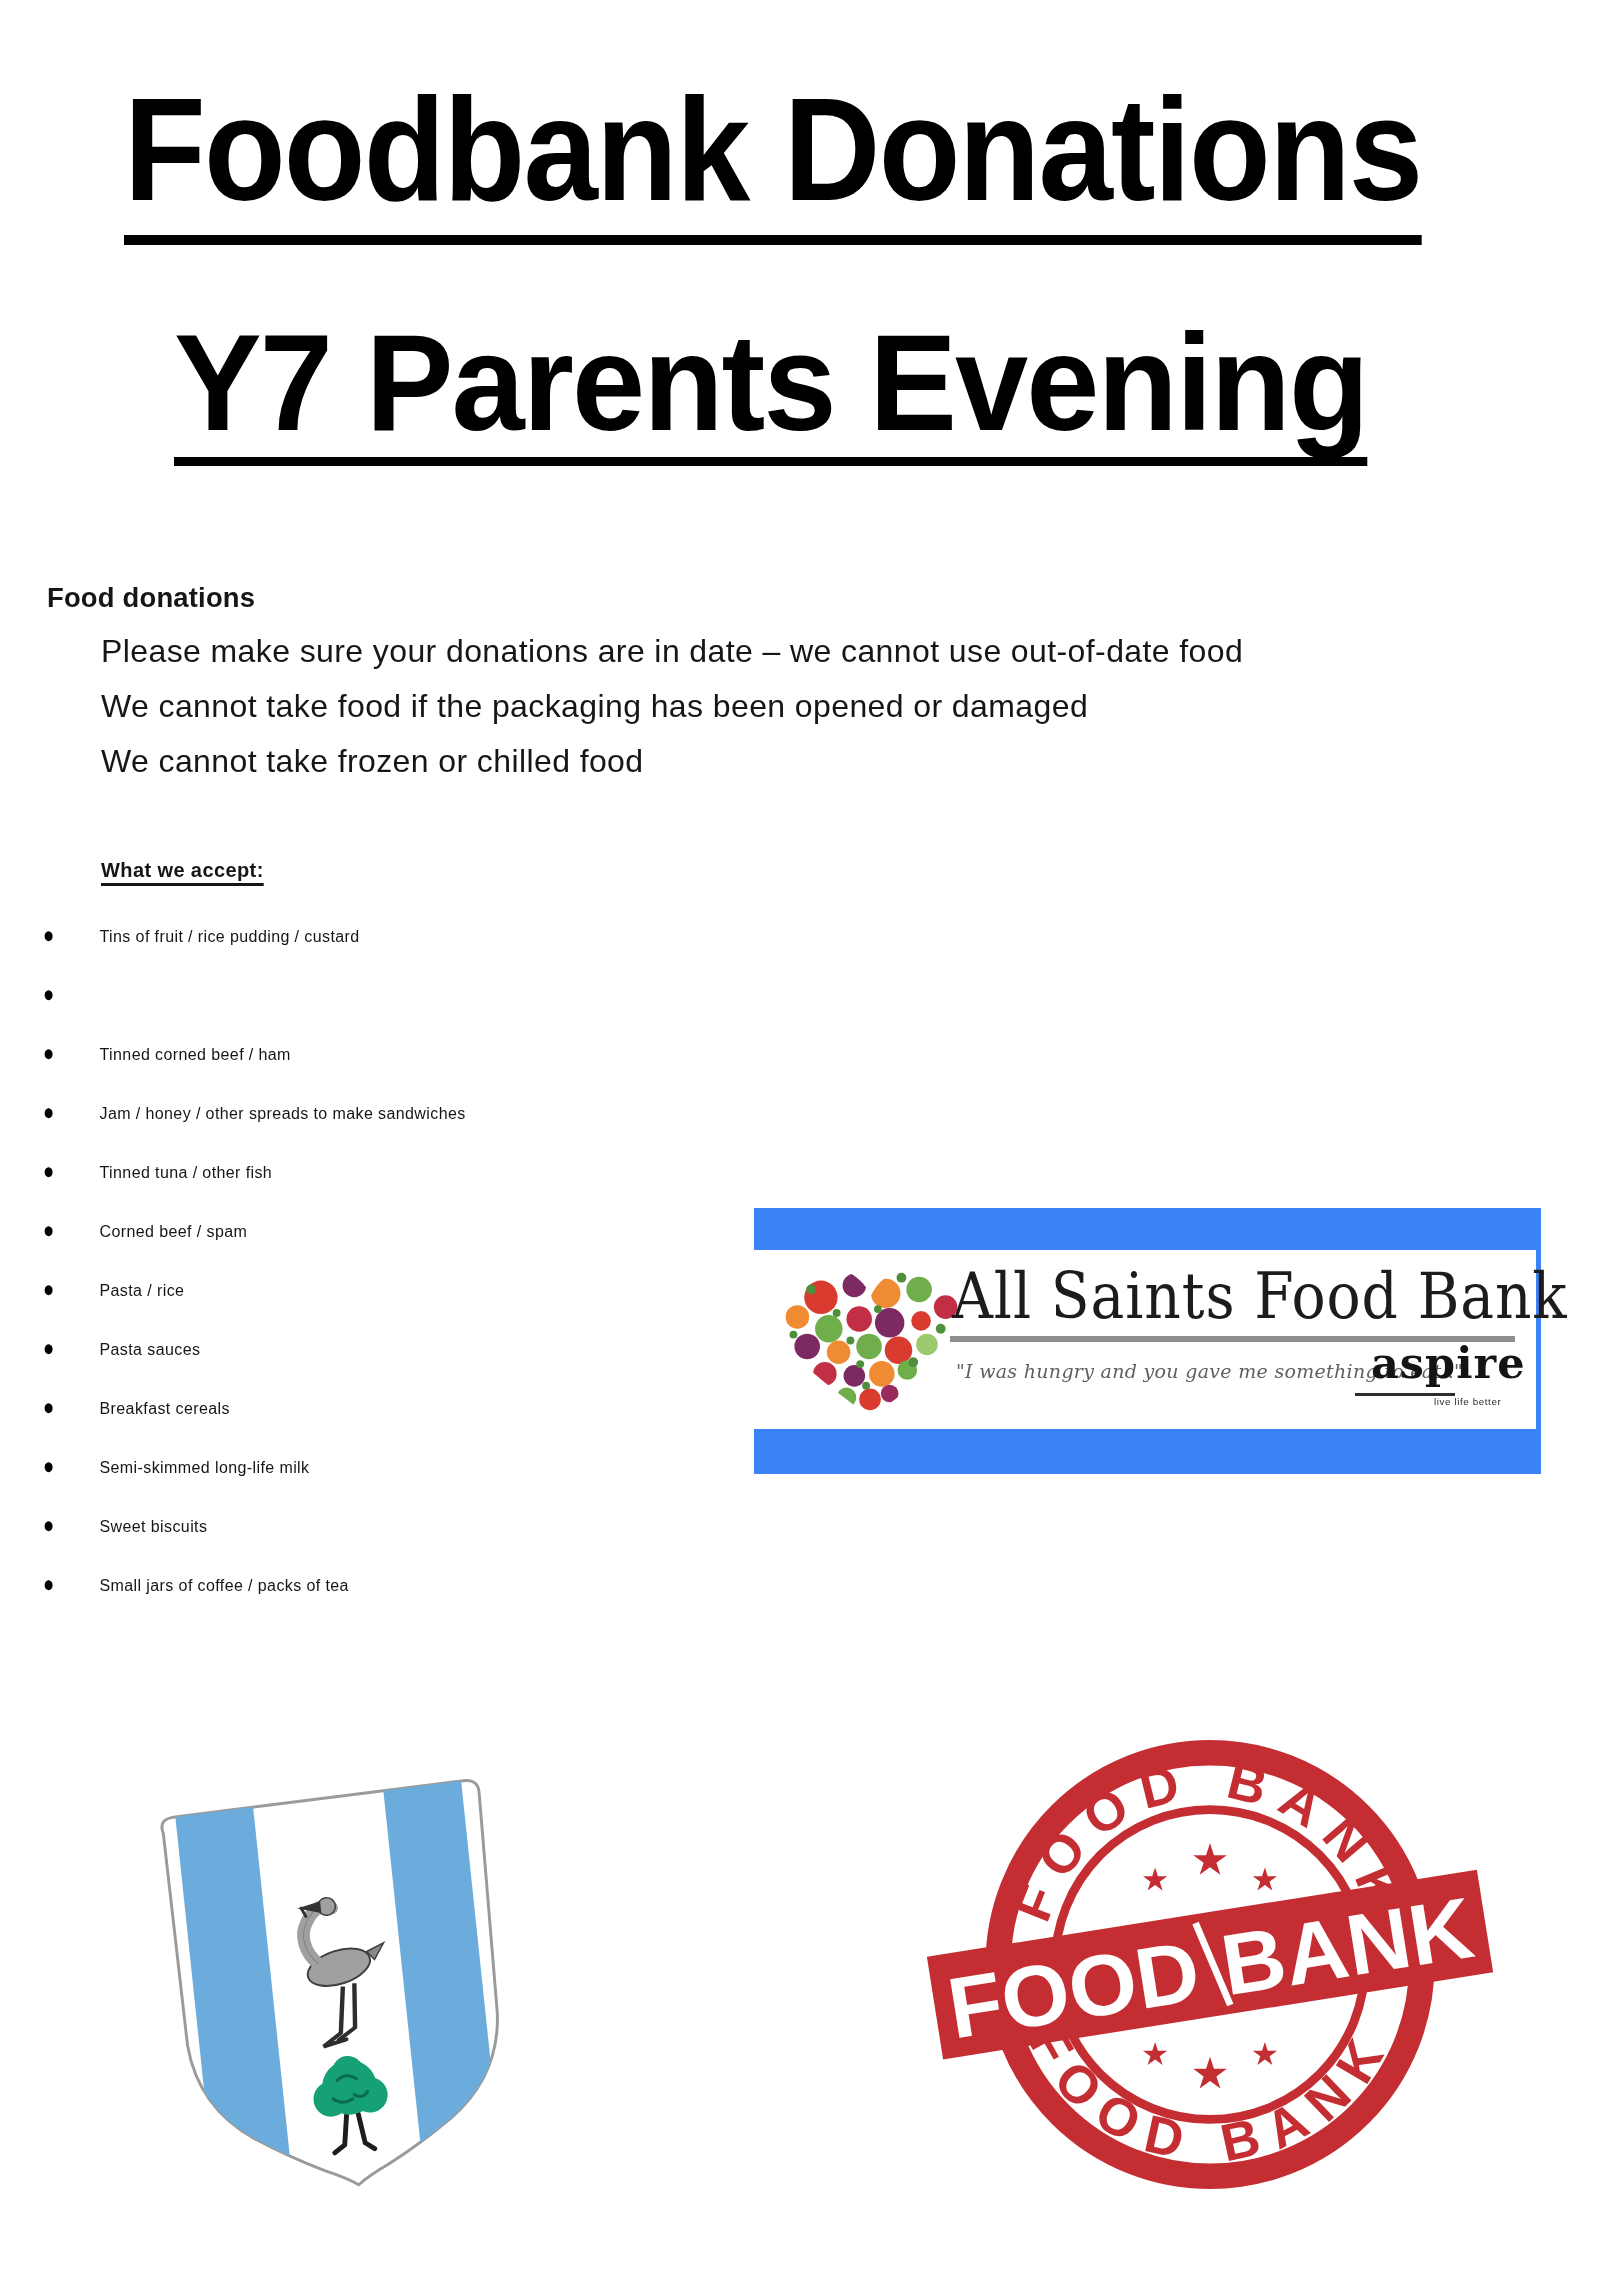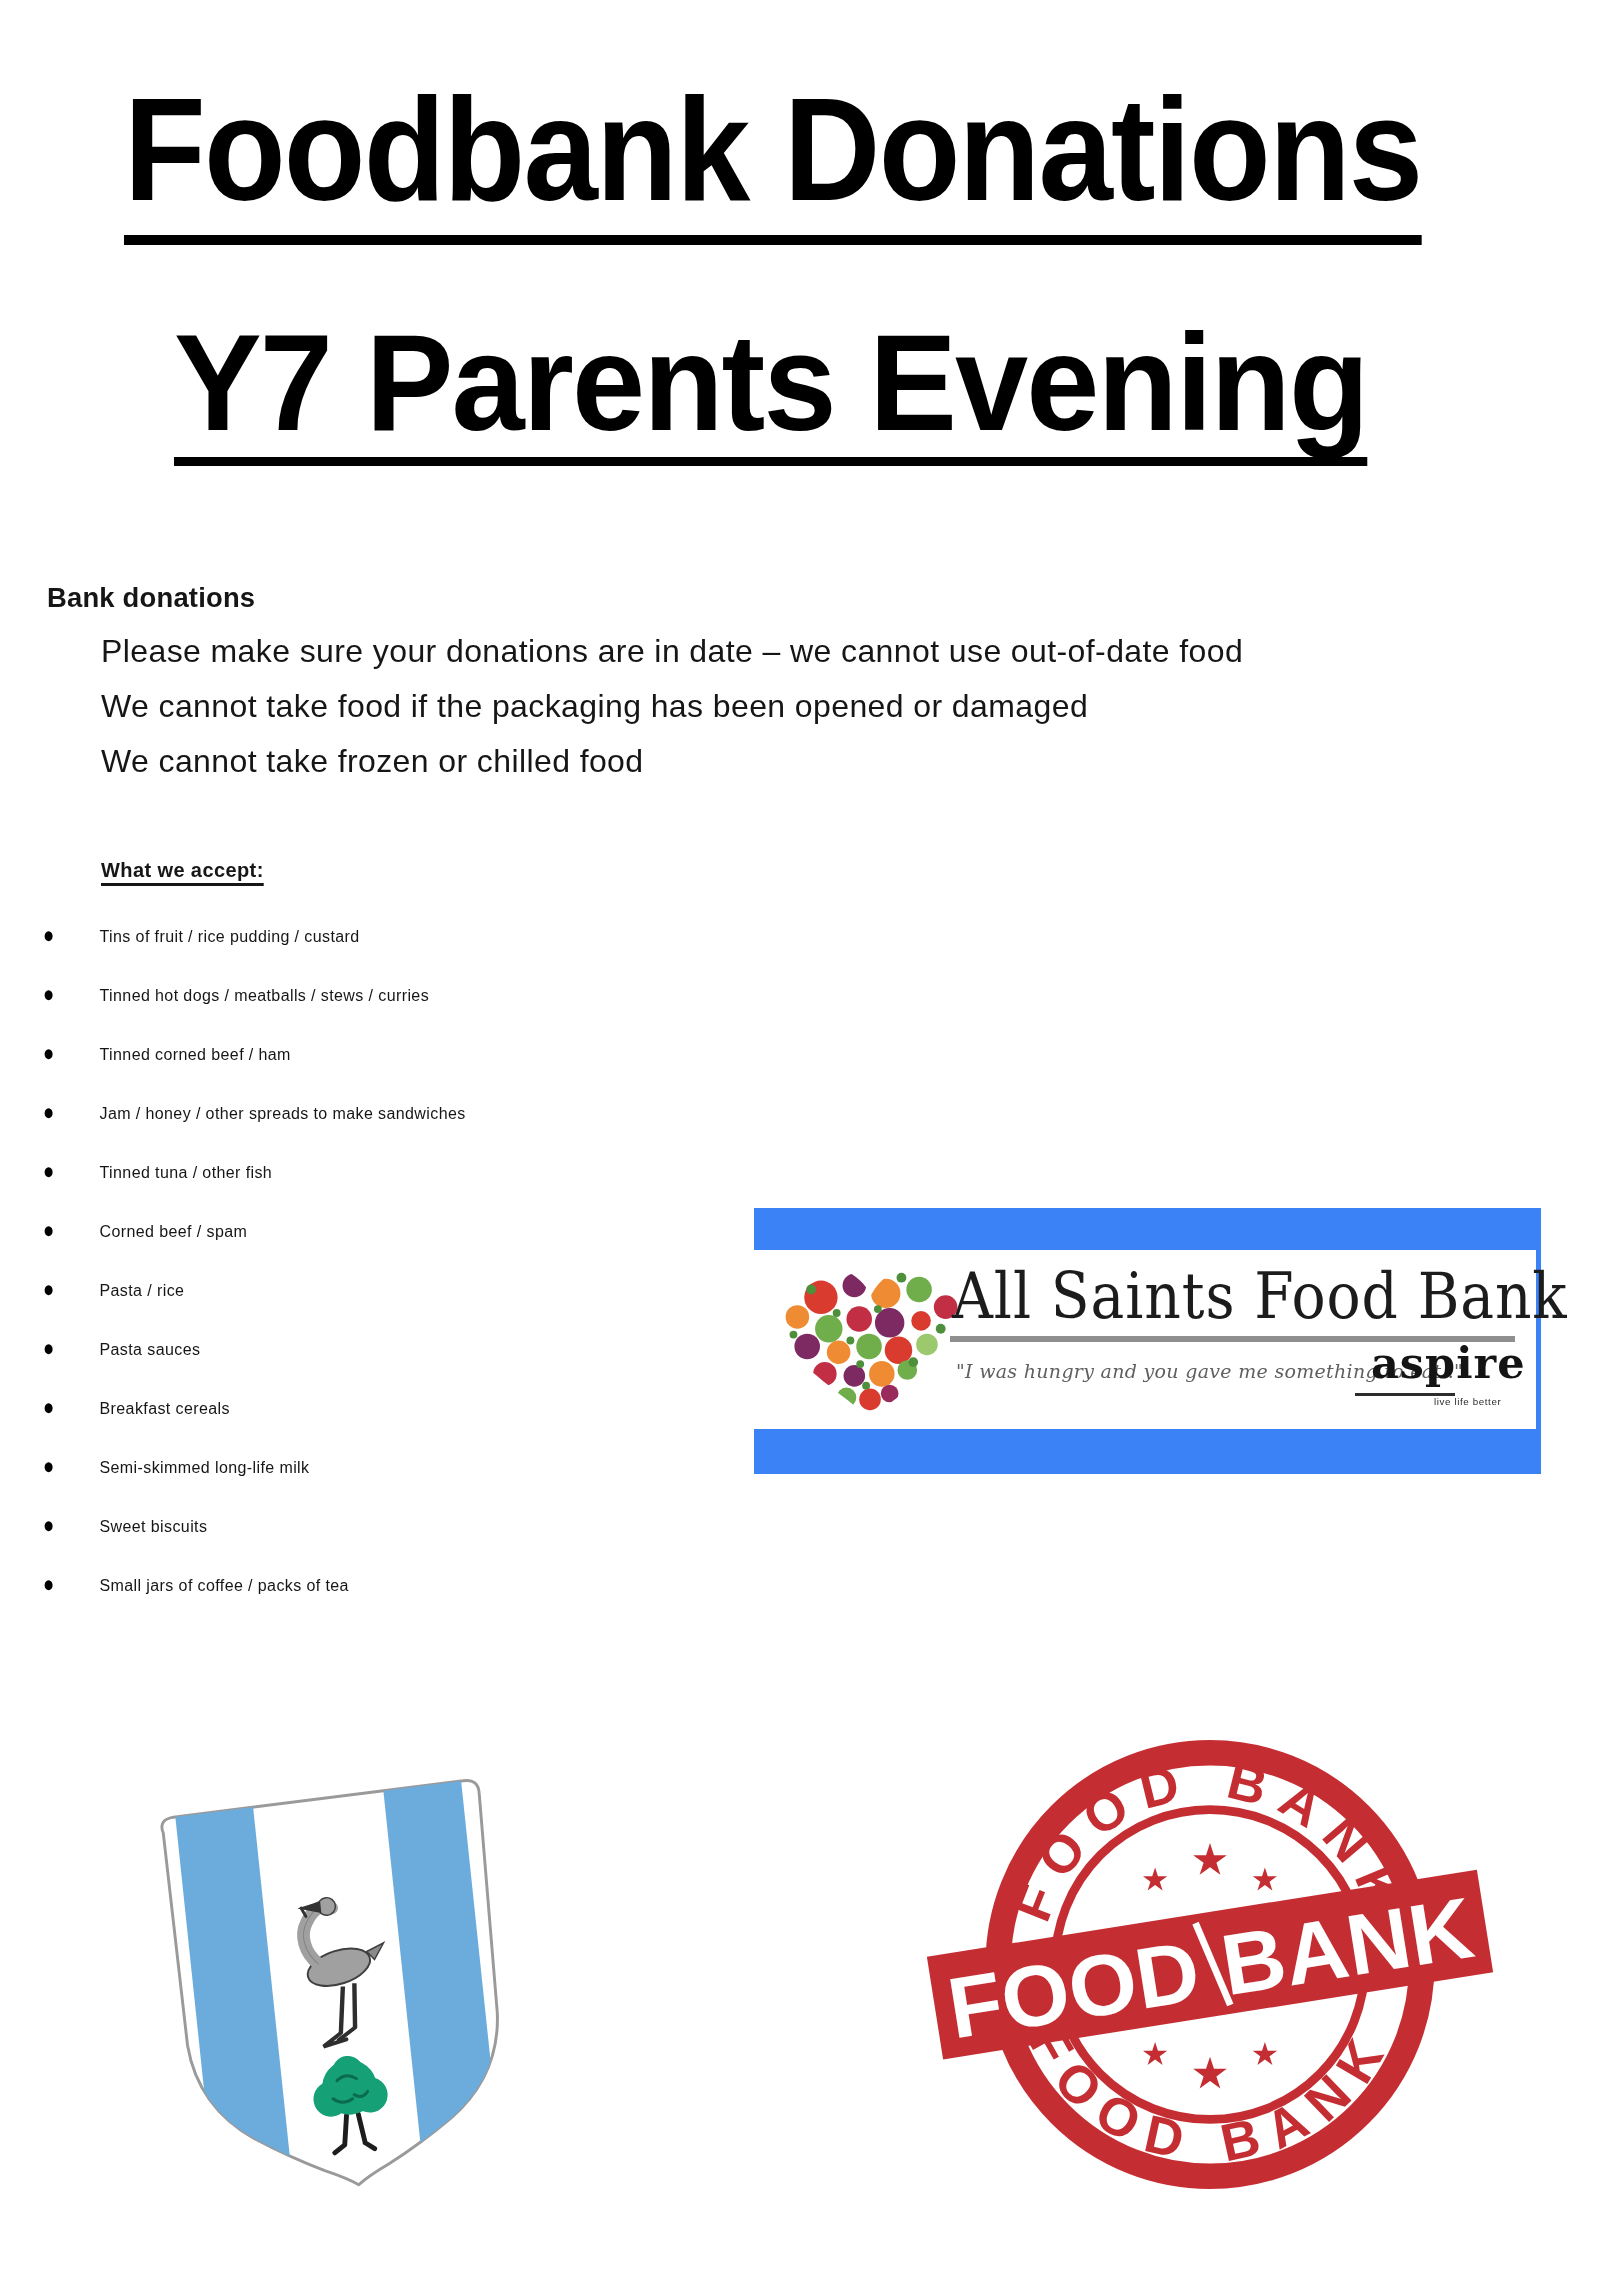--- a/index.html
+++ b/index.html
@@ -76,40 +76,39 @@
   .stamp { position:absolute; left:910px; top:1731px; }
 </style>
 </head>
 <body>
 
 <div class="page">
 
   <div class="title-1">Foodbank Donations</div>
   <div class="title-2">Y7 Parents Evening</div>
 
-  <div class="section-heading">Bank donations</div>
+  <div class="section-heading">Food donations</div>
 
   <div class="rules">
 
   <p>Please make sure your donations are in date – we cannot use out-of-date food</p>
       <p>We cannot take food if the packaging has been opened or damaged</p>
       <p>We cannot take frozen or chilled food</p>
     </div>
 
   <div class="accept-heading">What we accept:</div>
 
   <div class="items">
 
   <div class="item">
       <span class="dot">●</span>
       <span class="txt">Tins of fruit / rice pudding / custard</span>
     </div>
       <div class="item">
       <span class="dot">●</span>
-      <span class="txt">Tinned hot dogs / meatballs / stews / curries</span>
     </div>
       <div class="item">
       <span class="dot">●</span>
       <span class="txt">Tinned corned beef / ham</span>
     </div>
       <div class="item">
       <span class="dot">●</span>
       <span class="txt">Jam / honey / other spreads to make sandwiches</span>
     </div>
       <div class="item">

